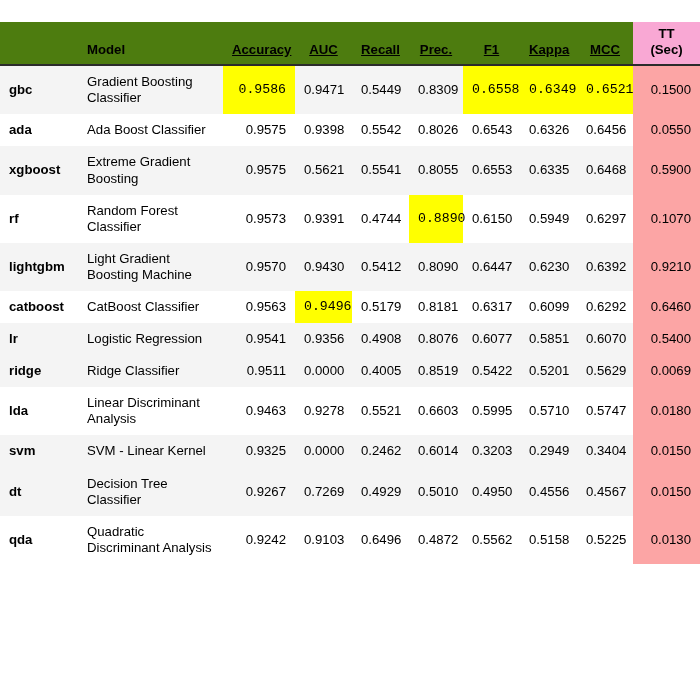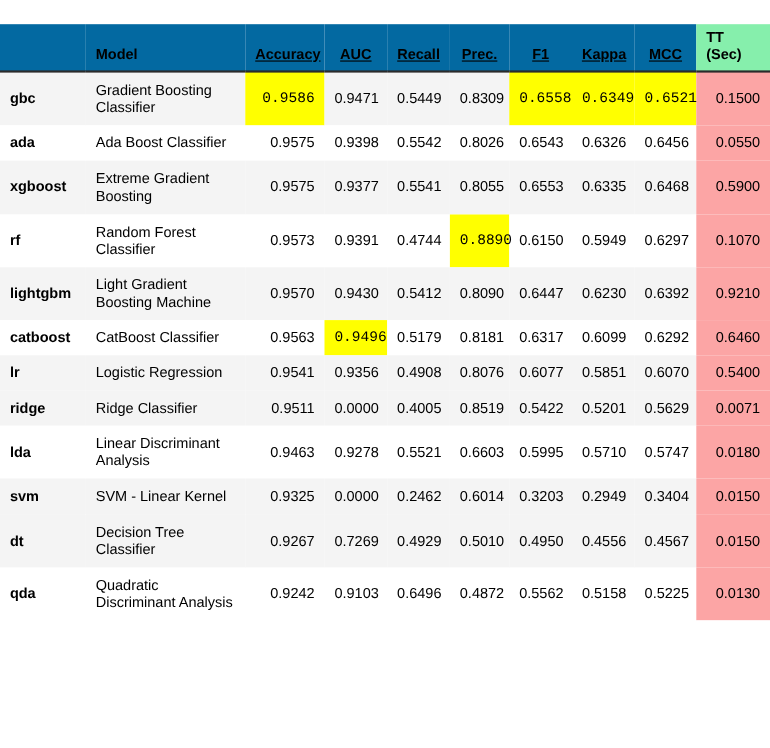--- a/index.html
+++ b/index.html
@@ -47,28 +47,28 @@
   col.c-mcc    { width: 56px;  }
   col.c-tt     { width: 67px;  }
 
   
   thead th {
     font-weight: bold;
     font-size: 13.2px;
     padding: 4px 9px 7px 9px;
     vertical-align: bottom;
     border-bottom: 2.2px solid #2b2b2b;
-    background: #0369a1;
+    background: #4d7c0f;
     white-space: normal;
     line-height: 1.18;
   }
   th.h-index { text-align: left; }
   th.h-model { text-align: left; padding-left: 9px; }
   th.h-num   { text-align: center; text-decoration: underline; }
-  th.h-tt    { text-align: left; background: #86efac; }
+  th.h-tt    { text-align: center; background: #f9a8d4; }
 
   
   tbody td {
     padding: 8px 9px;
     vertical-align: middle;
     line-height: 1.22;
     border: none;
   }
   td.t-index {
     font-weight: bold;
@@ -157,21 +157,21 @@
           <td class="t-num">0.8026</td>
           <td class="t-num">0.6543</td>
           <td class="t-num">0.6326</td>
           <td class="t-num">0.6456</td>
           <td class="t-tt">0.0550</td>
         </tr>
         <tr class="odd">
           <td class="t-index">xgboost</td>
           <td class="t-model">Extreme Gradient Boosting</td>
           <td class="t-num">0.9575</td>
-          <td class="t-num">0.9377</td>
+          <td class="t-num">0.5621</td>
           <td class="t-num">0.5541</td>
           <td class="t-num">0.8055</td>
           <td class="t-num">0.6553</td>
           <td class="t-num">0.6335</td>
           <td class="t-num">0.6468</td>
           <td class="t-tt">0.5900</td>
         </tr>
         <tr class="even">
           <td class="t-index">rf</td>
           <td class="t-model">Random Forest Classifier</td>
@@ -223,21 +223,21 @@
         <tr class="odd">
           <td class="t-index">ridge</td>
           <td class="t-model">Ridge Classifier</td>
           <td class="t-num">0.9511</td>
           <td class="t-num">0.0000</td>
           <td class="t-num">0.4005</td>
           <td class="t-num">0.8519</td>
           <td class="t-num">0.5422</td>
           <td class="t-num">0.5201</td>
           <td class="t-num">0.5629</td>
-          <td class="t-tt">0.0071</td>
+          <td class="t-tt">0.0069</td>
         </tr>
         <tr class="even">
           <td class="t-index">lda</td>
           <td class="t-model">Linear Discriminant Analysis</td>
           <td class="t-num">0.9463</td>
           <td class="t-num">0.9278</td>
           <td class="t-num">0.5521</td>
           <td class="t-num">0.6603</td>
           <td class="t-num">0.5995</td>
           <td class="t-num">0.5710</td>

